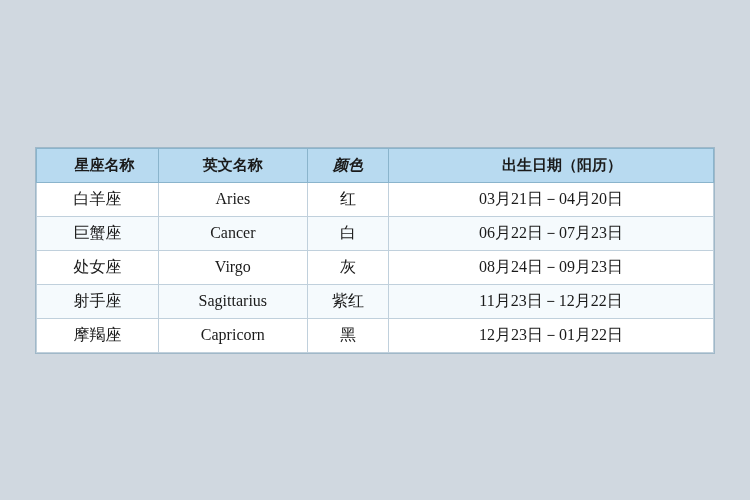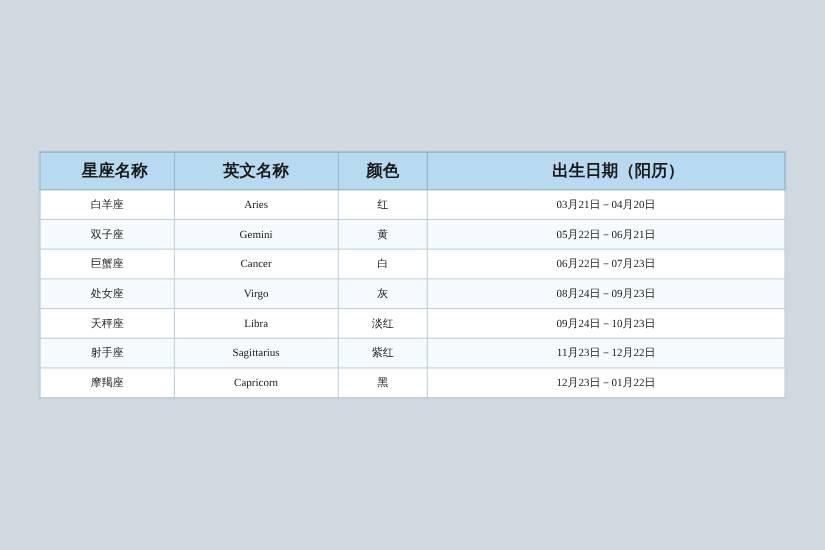--- a/index.html
+++ b/index.html
@@ -36,32 +36,32 @@
       font-size: 15px;
       padding: 7px 10px;
       border: 1px solid #8ab4cc;
       text-align: center;
     }
 
     td {
       border: 1px solid #c0d0dc;
       padding: 6px 10px;
       text-align: center;
-      font-size: 10px;
+      font-size: 16px;
       color: #1a1a1a;
       background-color: #ffffff;
     }
 
     tr:nth-child(even) td {
       background-color: #f5fafd;
     }
 
     .col-chinese { width: 18%; padding-left: 24px; }
     .col-english { width: 22%; }
-    .col-color   { width: 12%; }
+    .col-color   { width: 12%; font-style: italic; }
     .col-date    { width: 48%; padding-left: 32px; }
   </style>
 </head>
 <body>
 
 <div class="table-container">
   <table>
     <thead>
       <tr>
         <th class="col-chinese">星座名称</th>
@@ -71,42 +71,30 @@
       </tr>
     </thead>
     <tbody id="table-body">
     <tr>
           <td>白羊座</td>
           <td>Aries</td>
           <td>红</td>
           <td>03月21日－04月20日</td>
         </tr>
         <tr>
-          <td>双子座</td>
-          <td>Gemini</td>
-          <td>黄</td>
-          <td>05月22日－06月21日</td>
-        </tr>
-        <tr>
           <td>巨蟹座</td>
           <td>Cancer</td>
           <td>白</td>
           <td>06月22日－07月23日</td>
         </tr>
         <tr>
           <td>处女座</td>
           <td>Virgo</td>
           <td>灰</td>
           <td>08月24日－09月23日</td>
-        </tr>
-        <tr>
-          <td>天秤座</td>
-          <td>Libra</td>
-          <td>淡红</td>
-          <td>09月24日－10月23日</td>
         </tr>
         <tr>
           <td>射手座</td>
           <td>Sagittarius</td>
           <td>紫红</td>
           <td>11月23日－12月22日</td>
         </tr>
         <tr>
           <td>摩羯座</td>
           <td>Capricorn</td>

